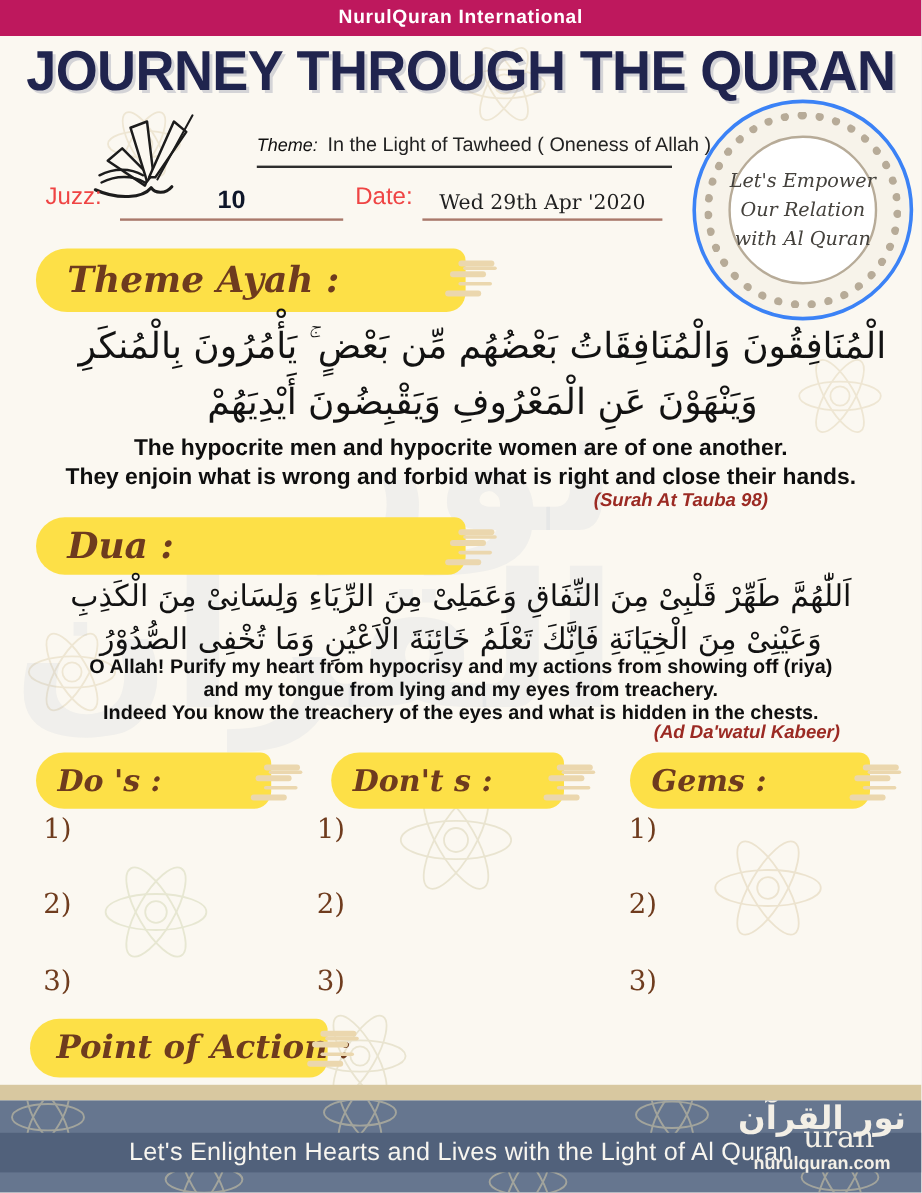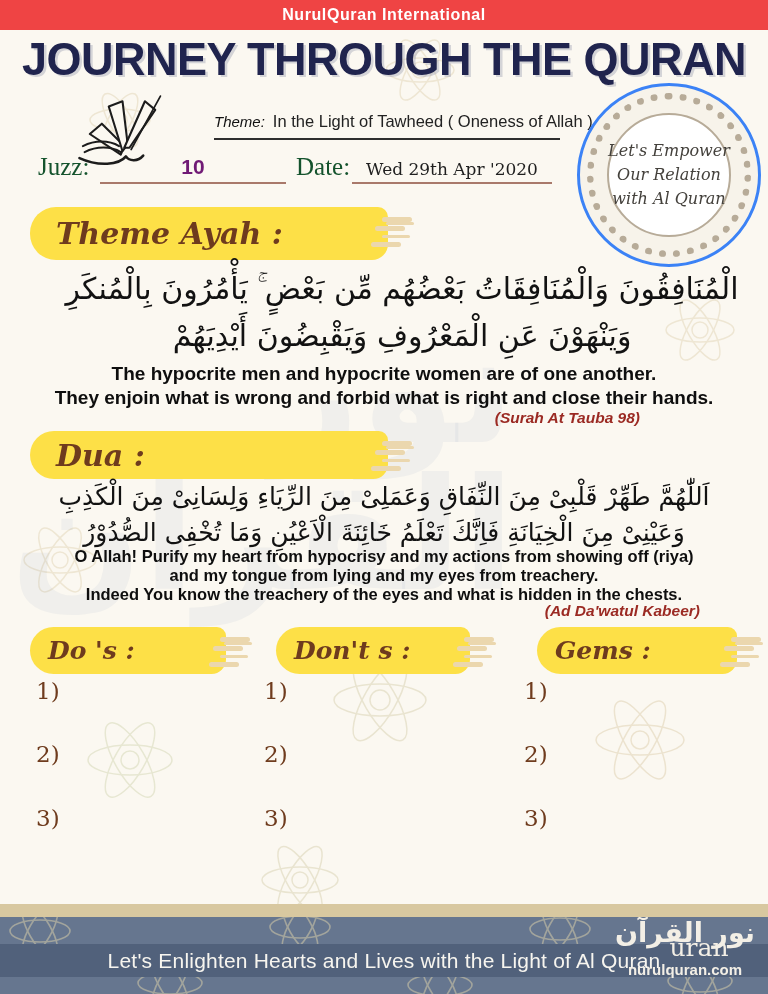--- a/index.html
+++ b/index.html
@@ -8,48 +8,48 @@
   .page {
     position:relative; width:768px; height:994px; margin:0 auto;
     background:#fbf8f1; overflow:hidden;
   }
   .deco { position:absolute; inset:0; z-index:0; pointer-events:none; }
   .layer { position:absolute; z-index:2; }
 
   
   .topbar {
     position:absolute; top:0; left:0; right:0; height:30px; z-index:3;
-    background:#ef4444; display:flex; align-items:center; justify-content:center;
+    background:#be185d; display:flex; align-items:center; justify-content:center;
   }
   .topbar span { color:#ffffff; font-size:16px; font-weight:bold; letter-spacing:.6px; }
 
   
   .title {
     top:33px; left:0; width:768px; text-align:center;
     font-size:45px; font-weight:bold; letter-spacing:-.5px; color:#20244e;
     text-shadow:2.5px 2.5px 0 rgba(155,158,178,.4);
     transform:scaleY(1.04);
   }
 
   
   .theme-row {
     top:112px; left:214px; width:346px; display:flex; gap:8px; align-items:baseline;
     padding-bottom:7px; border-bottom:2px solid #2e2e2e;
   }
   .theme-row .lbl { font-weight:normal; font-style:italic; font-size:15px; color:#111; white-space:nowrap; }
   .theme-row .val { font-size:16.5px; color:#222; white-space:nowrap; }
 
   
-  .fld-label { font-family:Liberation Serif, serif; font-size:25px; color:#14532d; }
+  .fld-label { font-family:Liberation Sans, sans-serif; font-size:20px; color:#ef4444; }
   .fld {
     border-bottom:2px solid #a9796b; display:flex; align-items:flex-end; justify-content:center;
     padding-bottom:3px;
   }
   .juzz-label { top:153px; left:38px; }
-  .juzz-field { top:152px; left:100px; width:186px; height:32px; font-size:21px; font-weight:bold; color:#701a75; }
+  .juzz-field { top:152px; left:100px; width:186px; height:32px; font-size:21px; font-weight:bold; color:#0f172a; }
   .date-label { top:153px; left:296px; }
   .date-field { top:152px; left:352px; width:200px; height:32px; font-family:"DejaVu Serif", serif; font-size:17px; color:#1f1f1f; }
 
   
   .seal {
     top:83px; left:577px; width:184px; height:184px; border-radius:50%;
     background:#f7f3ea; border:3px solid #3b82f6;
     display:flex; align-items:center; justify-content:center; text-align:center;
   }
   .seal::before { content:""; position:absolute; inset:7px; border-radius:50%; border:7px dotted #b7ab98; }
@@ -68,21 +68,21 @@
   }
 
   .brush-theme { left:30px; top:207px; width:358px; height:53px; }
   .brush-theme .h { font-size:30px; padding-left:26px; }
   .brush-dua { left:30px; top:431px; width:358px; height:48px; }
   .brush-dua .h { font-size:30px; padding-left:26px; }
   .brush-col { top:627px; height:47px; }
   .brush-col .h { font-size:25px; padding-left:18px; }
   .brush-c1 { left:30px; width:196px; }
   .brush-c2 { left:276px; width:194px; }
-  .brush-c3 { left:537px; width:200px; }
+  .brush-c3 { left:525px; width:200px; }
   .brush-poa { left:25px; top:849px; width:248px; height:49px; }
   .brush-poa .h { font-size:27px; padding-left:22px; }
 
   
   .arabic { left:0; width:768px; text-align:center; direction:rtl; color:#121212; font-family:"DejaVu Sans", sans-serif; }
   .ayah-arabic { top:266px; font-size:30px; line-height:1.55;padding-left:36px; }
   .dua-arabic { top:479px; font-size:25px; line-height:1.42; }
   .trans { left:0; width:768px; text-align:center; font-weight:bold; color:#0e0e0e; }
   .ayah-trans { top:362px; font-size:19px; line-height:1.24; }
   .dua-trans { top:547px; font-size:16.5px; line-height:1.16; }
@@ -255,20 +255,23 @@
   <div class="num" style="left:36px;  top:678px;">1)</div>
   <div class="num" style="left:36px;  top:741px;">2)</div>
   <div class="num" style="left:36px;  top:805px;">3)</div>
   <div class="num" style="left:264px; top:678px;">1)</div>
   <div class="num" style="left:264px; top:741px;">2)</div>
   <div class="num" style="left:264px; top:805px;">3)</div>
   <div class="num" style="left:524px; top:678px;">1)</div>
   <div class="num" style="left:524px; top:741px;">2)</div>
   <div class="num" style="left:524px; top:805px;">3)</div>
 
+  <div class="brush brush-poa">
+    <span class="h">Point of Action :</span>
+  </div>
 
   <div class="tan-band"></div>
   <div class="footer">
     <svg width="768" height="77" viewBox="0 0 768 77" style="position:absolute; inset:0; opacity:.55;">
       <g fill="none" stroke="#d3caa8" stroke-width="1.6">
         <g transform="translate(40,14)">
             <ellipse rx="30" ry="11"></ellipse>
             <ellipse rx="30" ry="11" transform="rotate(60)"></ellipse>
             <ellipse rx="30" ry="11" transform="rotate(120)"></ellipse>
           </g>

